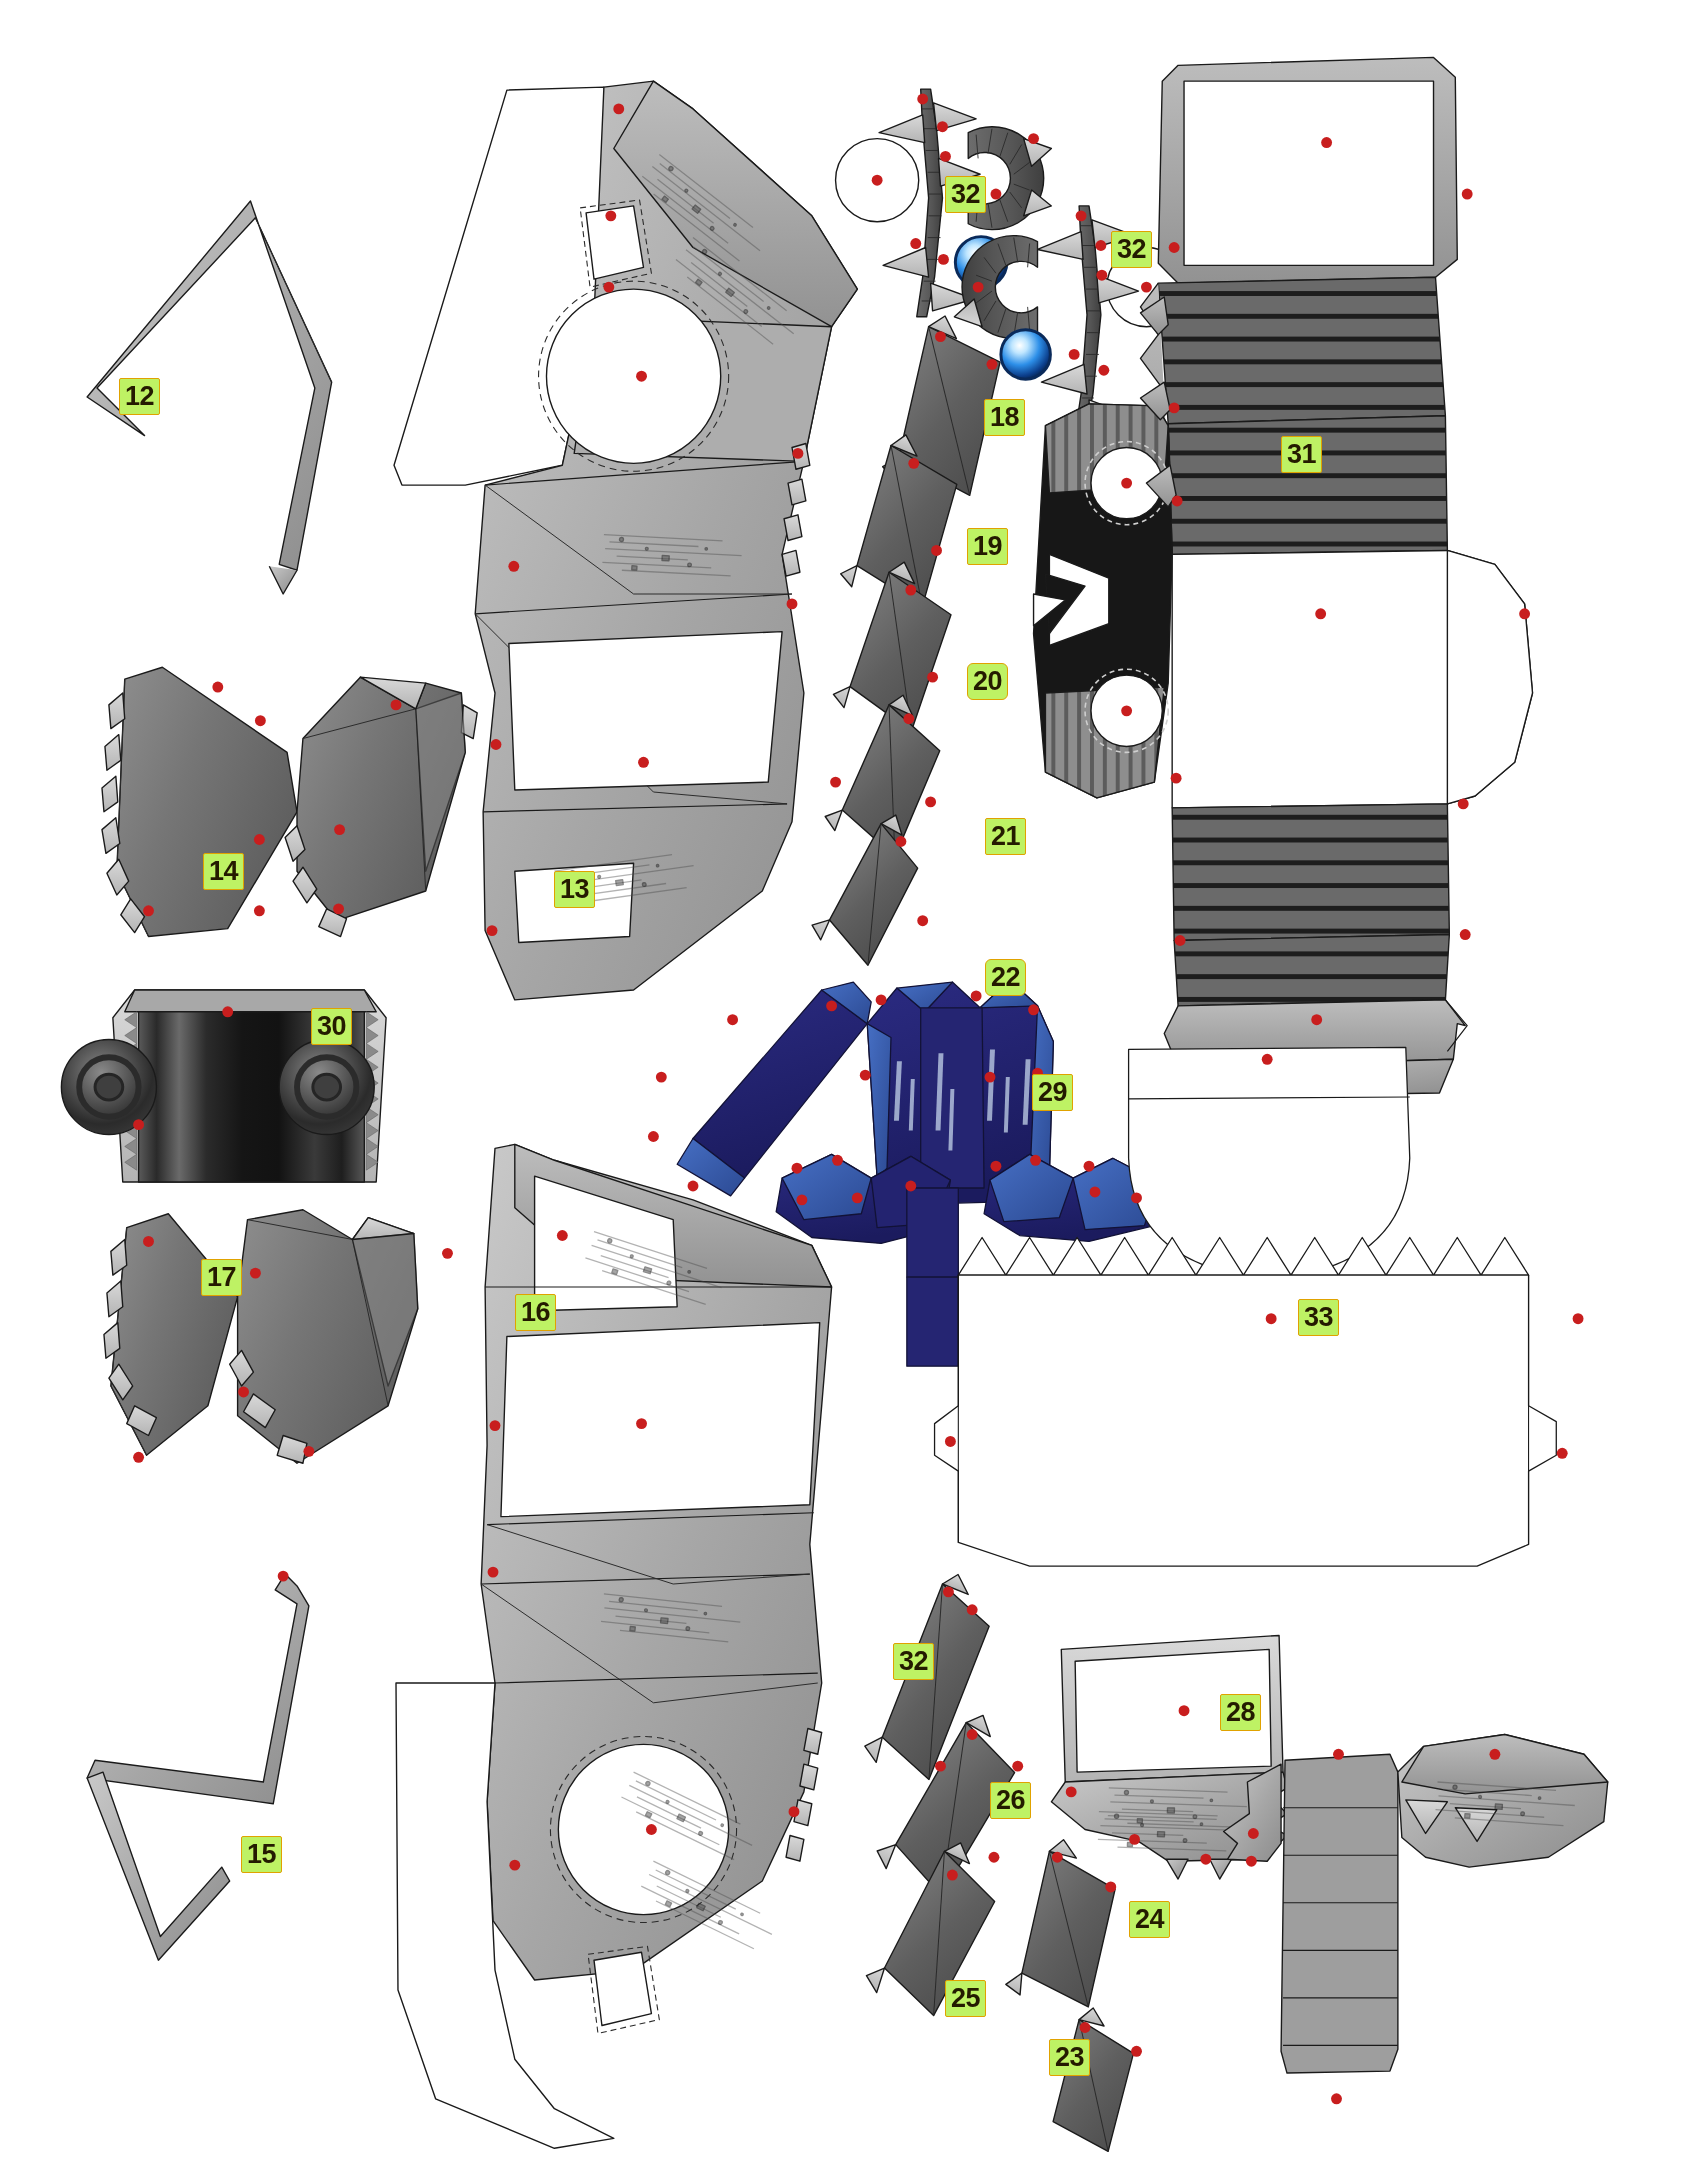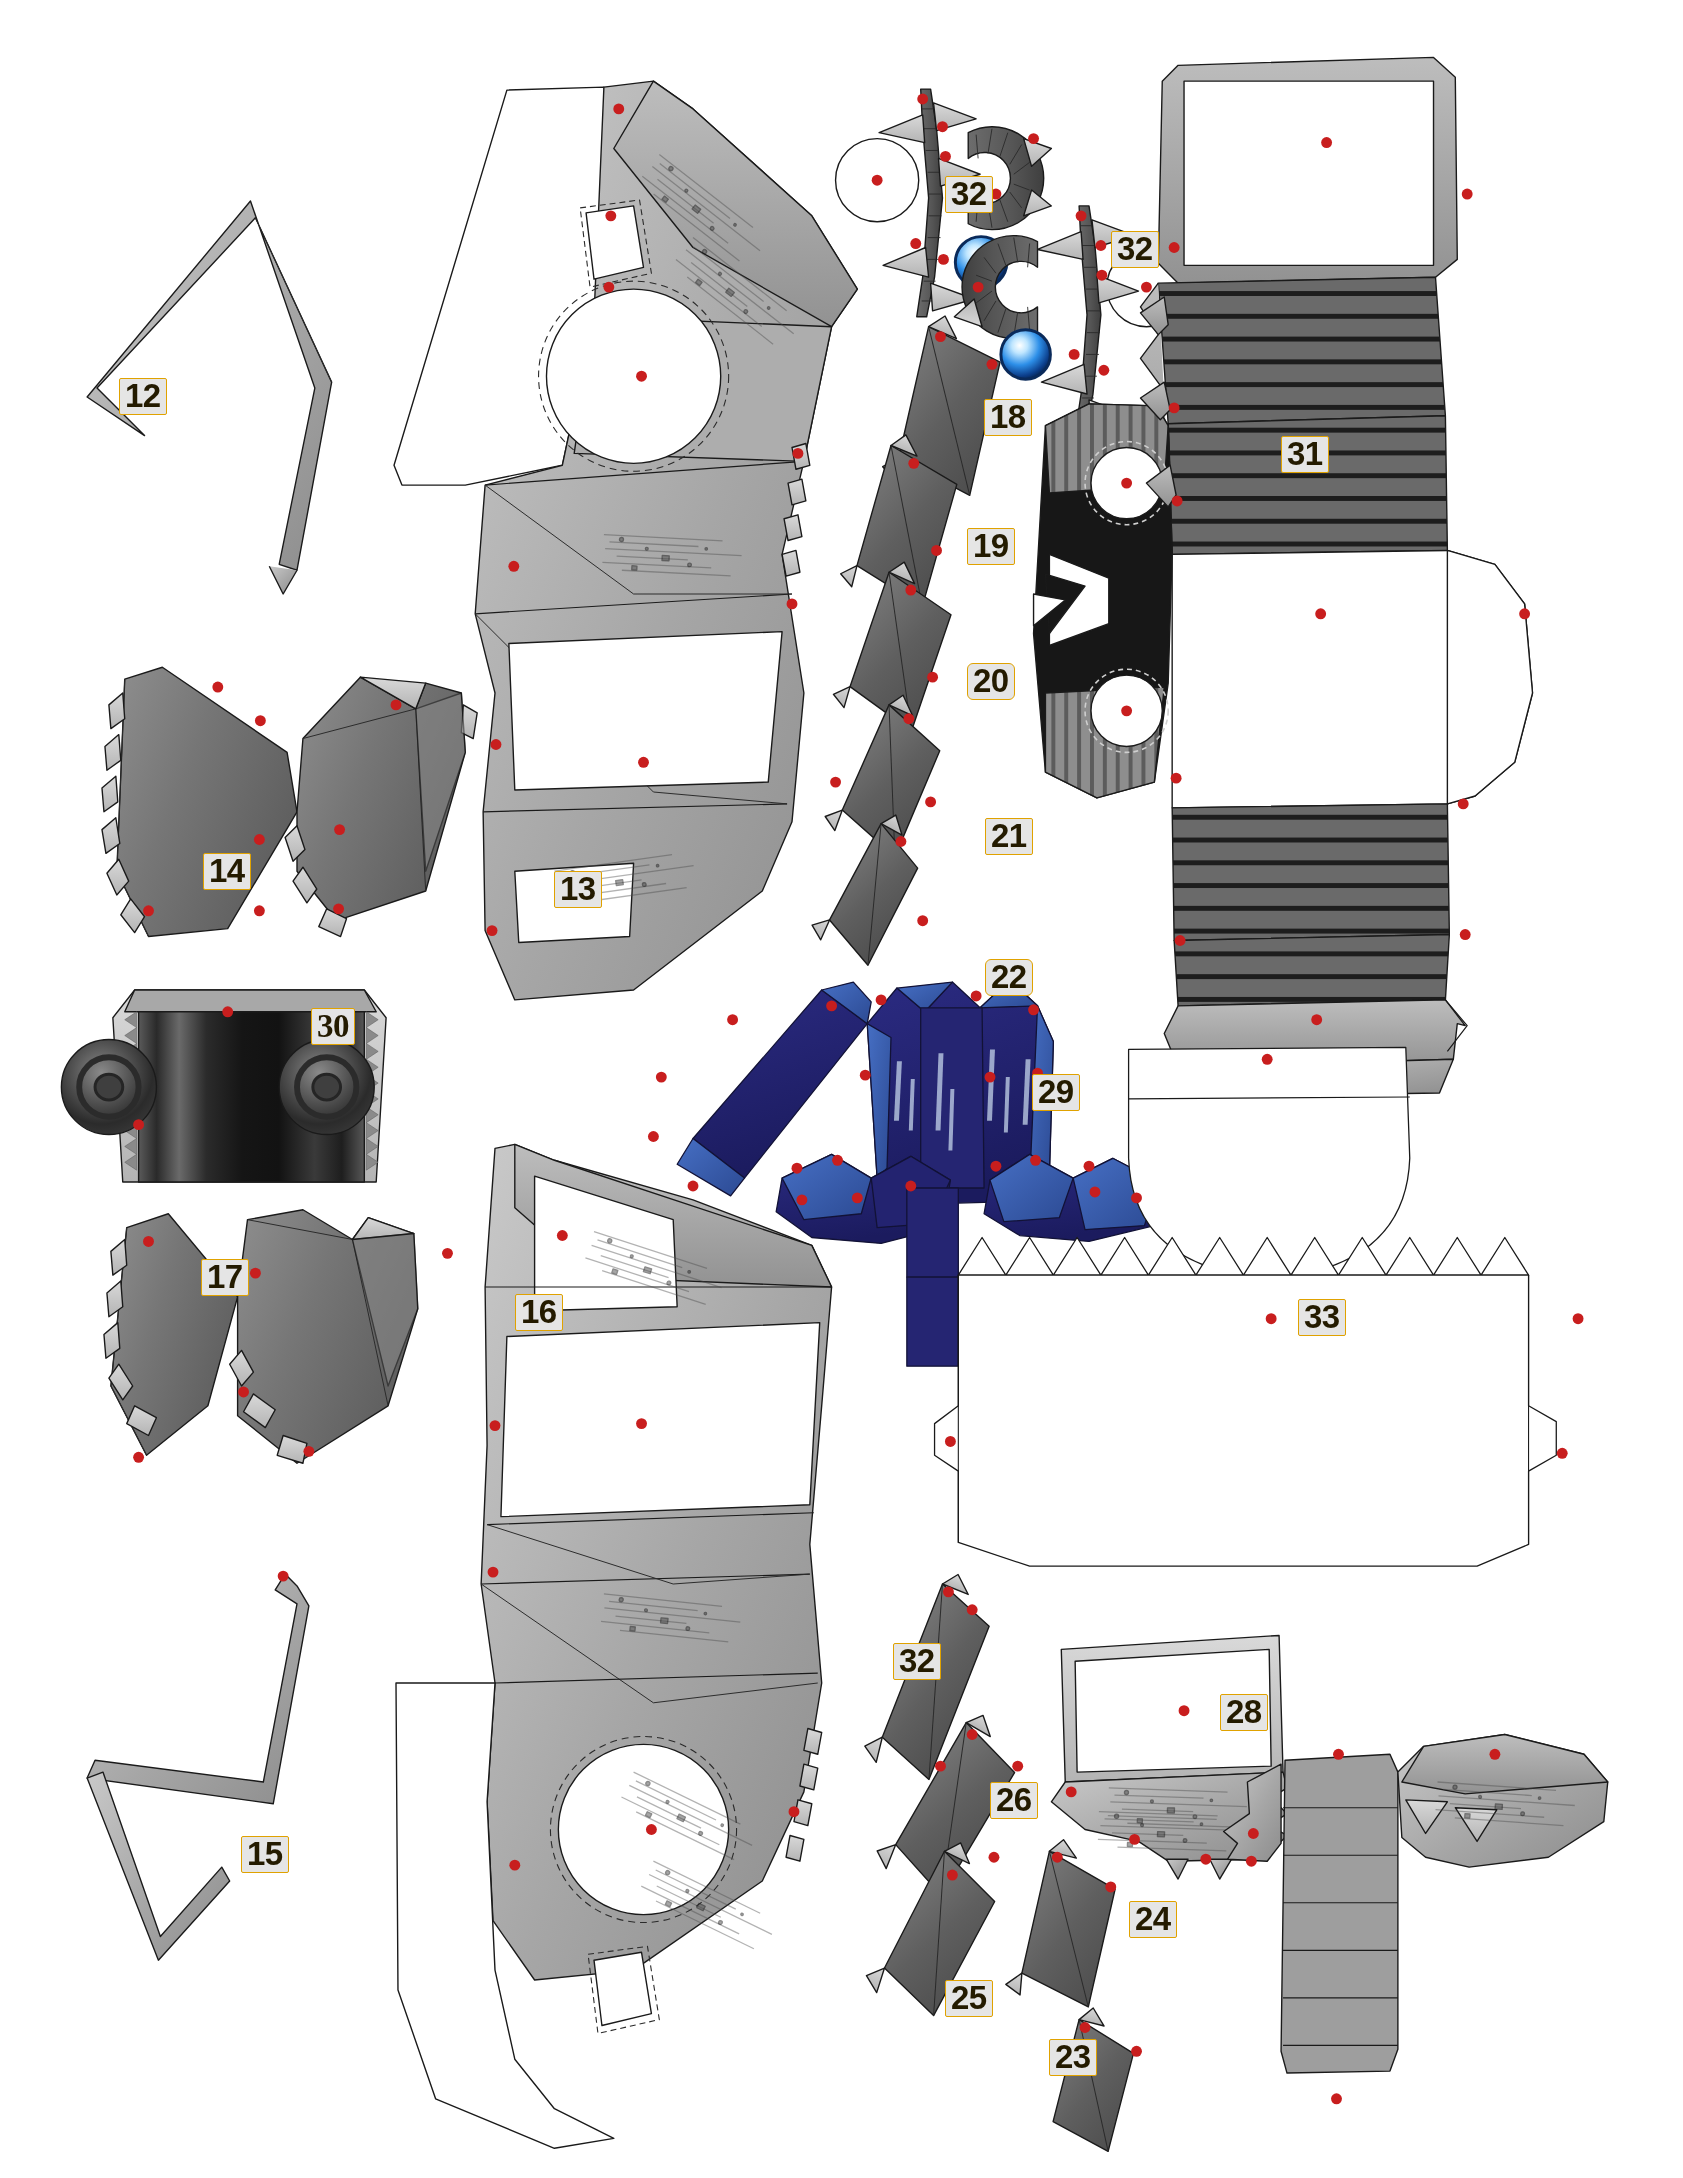--- a/index.html
+++ b/index.html
@@ -2,26 +2,26 @@
 <html><head>
 <meta charset="utf-8">
 <title>Papercraft Parts Sheet</title>
 <style>
   html,body{margin:0;padding:0;background:#ffffff;}
   body{font-family:"Liberation Sans",sans-serif;}
   #sheet{position:relative;width:1683px;height:2178px;background:#fff;overflow:hidden;}
   #sheet svg{position:absolute;left:0;top:0;}
   .lbl{
     position:absolute;
-    background:#e5e5e5;
+    background:#bef264;
     border:1px solid #E0A200;
     color:#241b00;
     font-family:"Liberation Sans",sans-serif;
     font-weight:700;
-    font-size:33px;
+    font-size:27px;
     line-height:30px;
     padding:2px 5px 3px 5px;
     text-align:center;
     border-radius:2px;
     letter-spacing:-0.5px;
     user-select:none;
     white-space:nowrap;
   }
 </style>
 </head>
@@ -675,20 +675,20 @@
 <div class="lbl" style="left:967px;  top:663px;border-radius:6px;">20</div>
 <div class="lbl" style="left:985px;  top:818px;">21</div>
 <div class="lbl" style="left:985px;  top:959px;border-radius:6px;">22</div>
 <div class="lbl" style="left:1049px; top:2039px;">23</div>
 <div class="lbl" style="left:1129px; top:1901px;">24</div>
 <div class="lbl" style="left:945px;  top:1980px;">25</div>
 <div class="lbl" style="left:990px; top:1782px;">26</div>
 <div class="lbl" style="left:893px;  top:1643px;">32</div>
 <div class="lbl" style="left:1220px; top:1694px;">28</div>
 <div class="lbl" style="left:1000px; top:1074px;margin-left:32px;">29</div>
-<div class="lbl" style="left:311px;  top:1008px;font-family:Liberation Serif, serif;">30</div>
+<div class="lbl" style="left:311px;  top:1008px;">30</div>
 <div class="lbl" style="left:1281px; top:436px;">31</div>
 <div class="lbl" style="left:945px;  top:176px;">32</div>
 <div class="lbl" style="left:1111px; top:231px;">32</div>
 <div class="lbl" style="left:1298px; top:1299px;">33</div>
 
 </div>
 
 
 </body></html>

